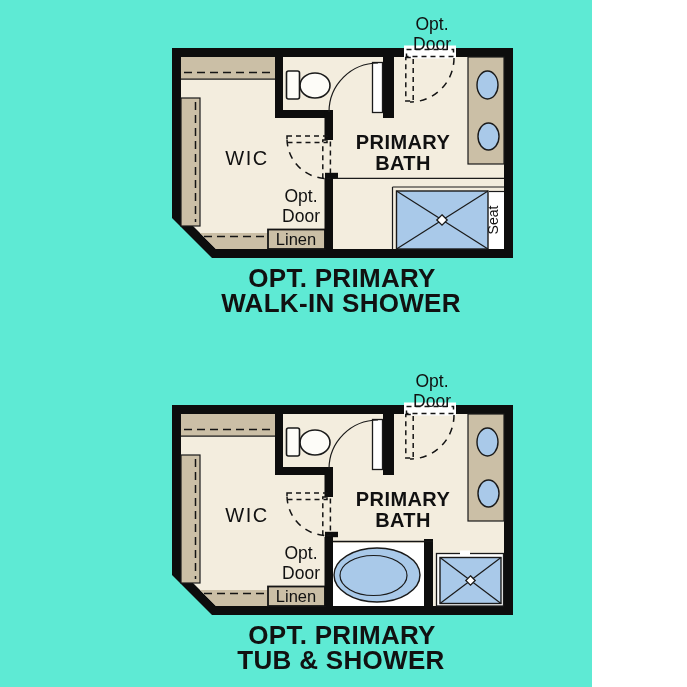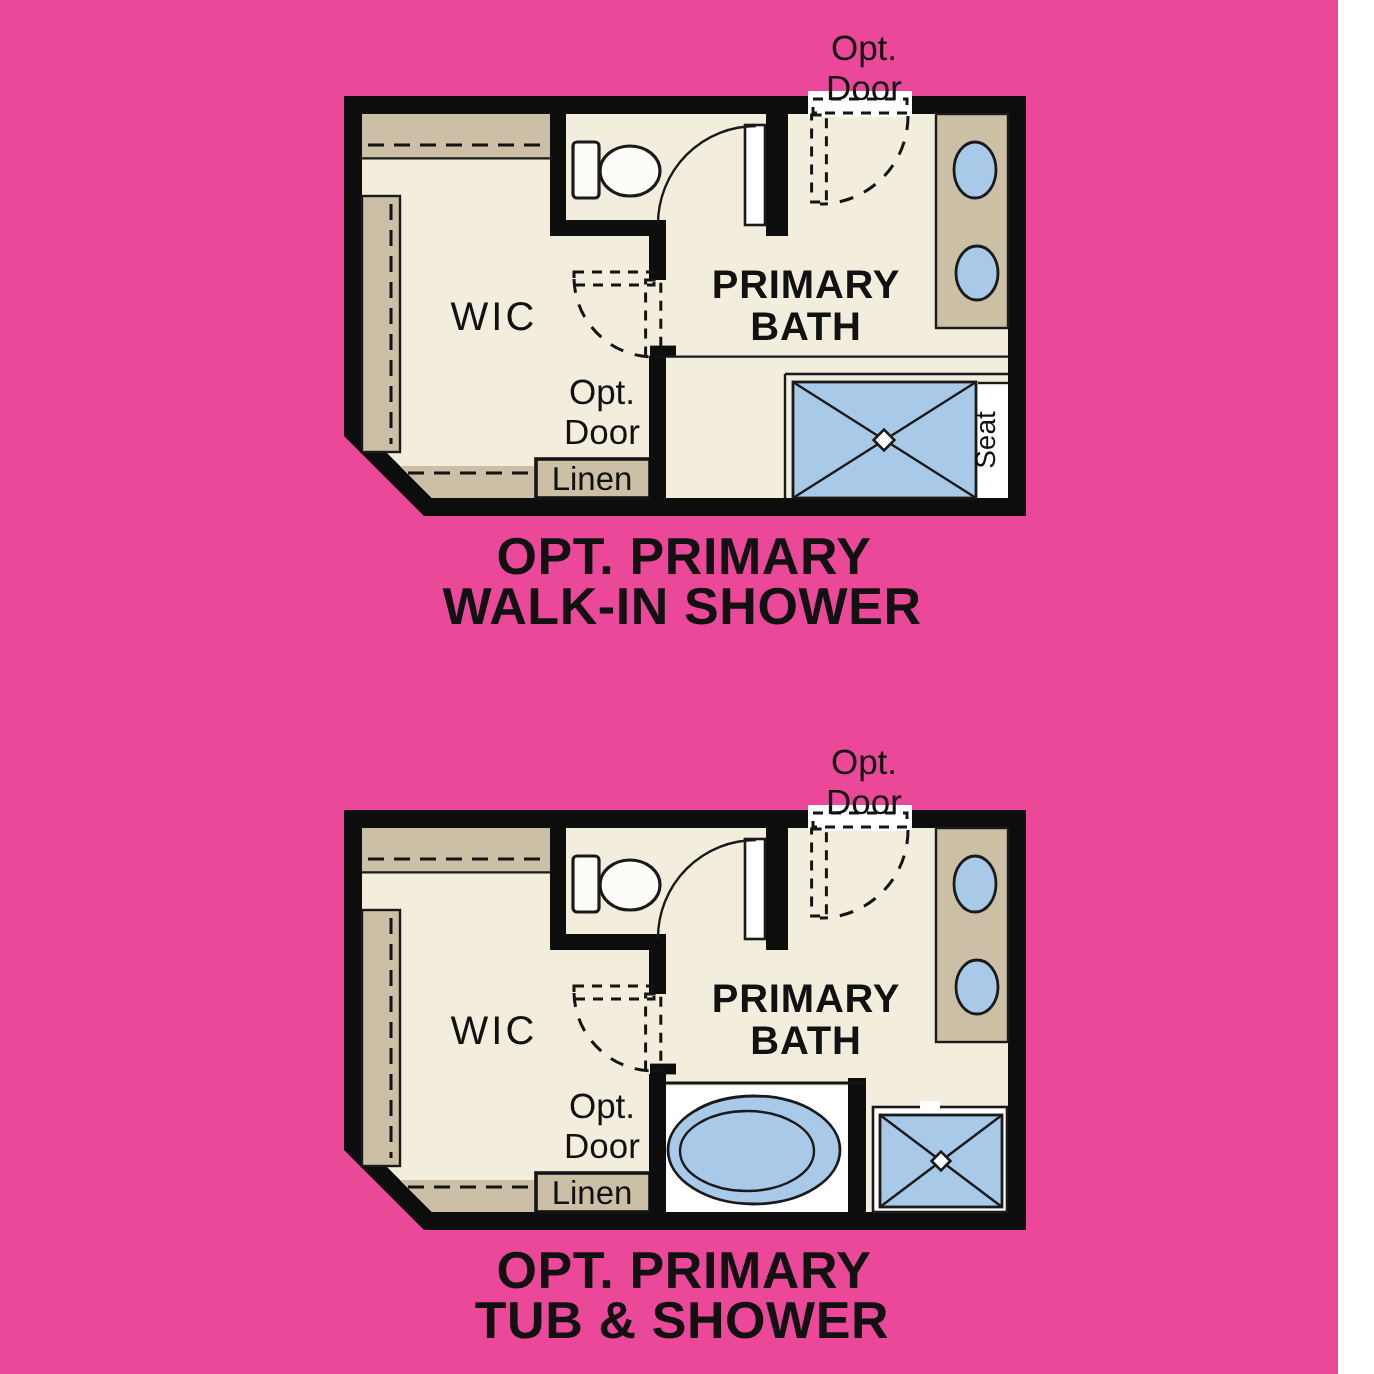--- a/index.html
+++ b/index.html
@@ -1,16 +1,16 @@
 <!DOCTYPE html>
 <html><head>
 <meta charset="utf-8">
 <style>
   html,body{margin:0;padding:0;background:#ffffff;}
-  .page{position:relative;width:669px;height:687px;background:#ec4899;overflow:hidden;
+  .page{position:relative;width:592px;height:687px;background:#5eead4;overflow:hidden;
         font-family:"Liberation Sans",sans-serif;}
   svg{display:block;}
   .wall{fill:#0d0d0d;stroke:none;}
   .floor{fill:#f3edde;stroke:none;}
   .tan{fill:#cbbfa6;stroke:none;}
   .tanln{fill:#cbbfa6;stroke:#1a1a1a;stroke-width:1.2;}
   .linenbox{fill:#cbbfa6;stroke:#141414;stroke-width:1.8;}
   .blue{fill:#a9c9e9;stroke:#1a1a1a;stroke-width:1.4;}
   .white{fill:#ffffff;stroke:none;}
   .whiteln{fill:#ffffff;stroke:#1a1a1a;stroke-width:1.3;}

